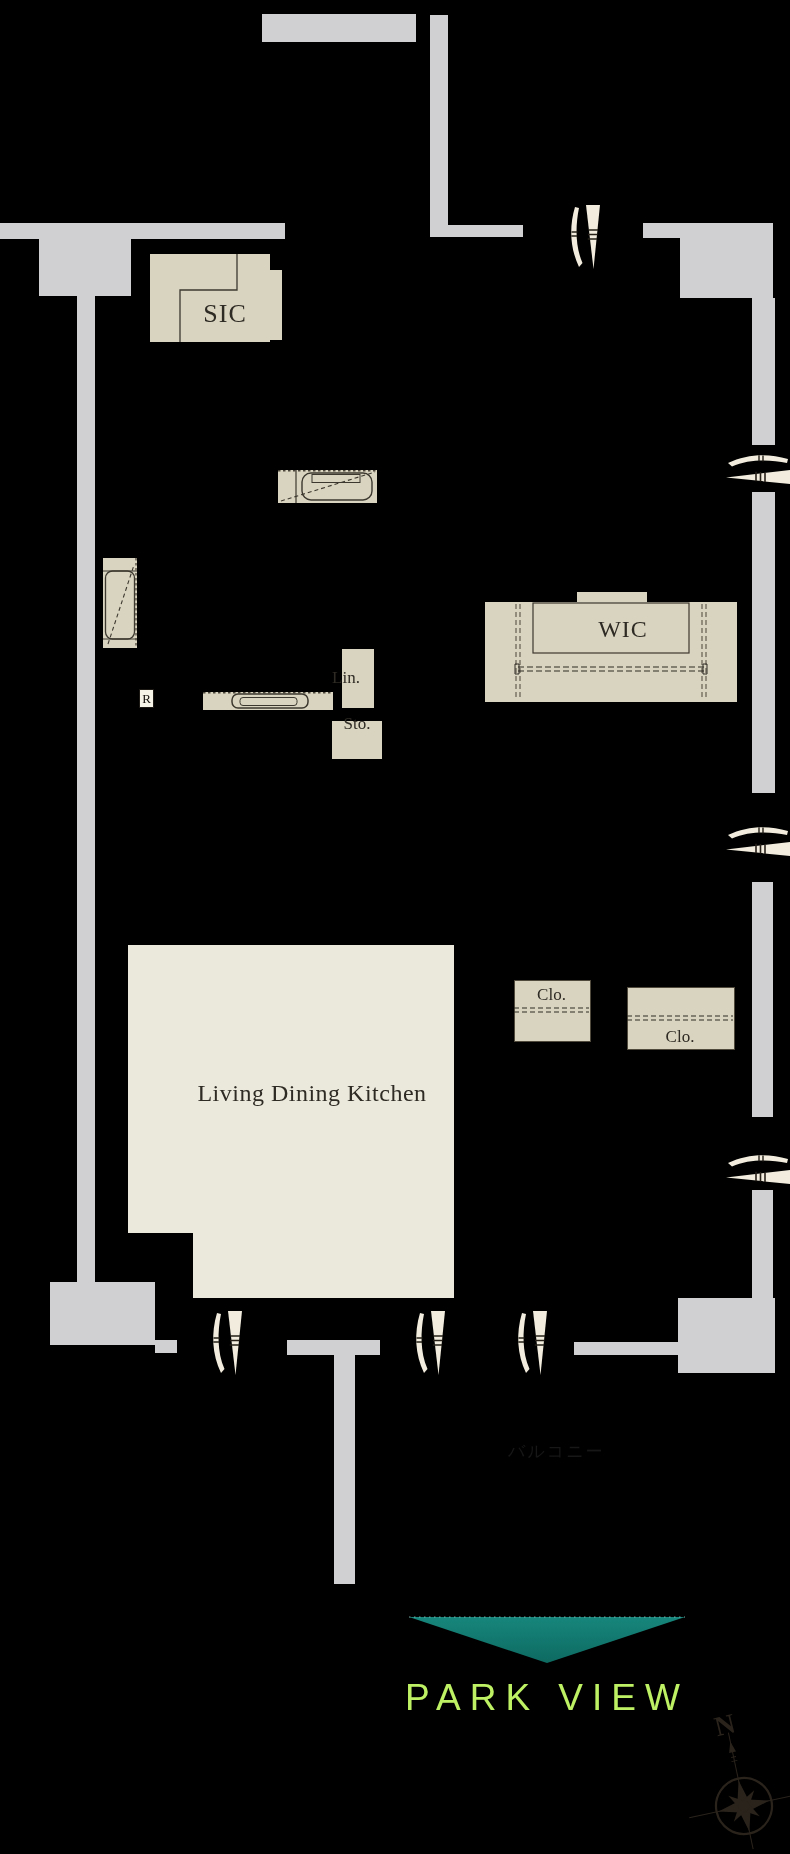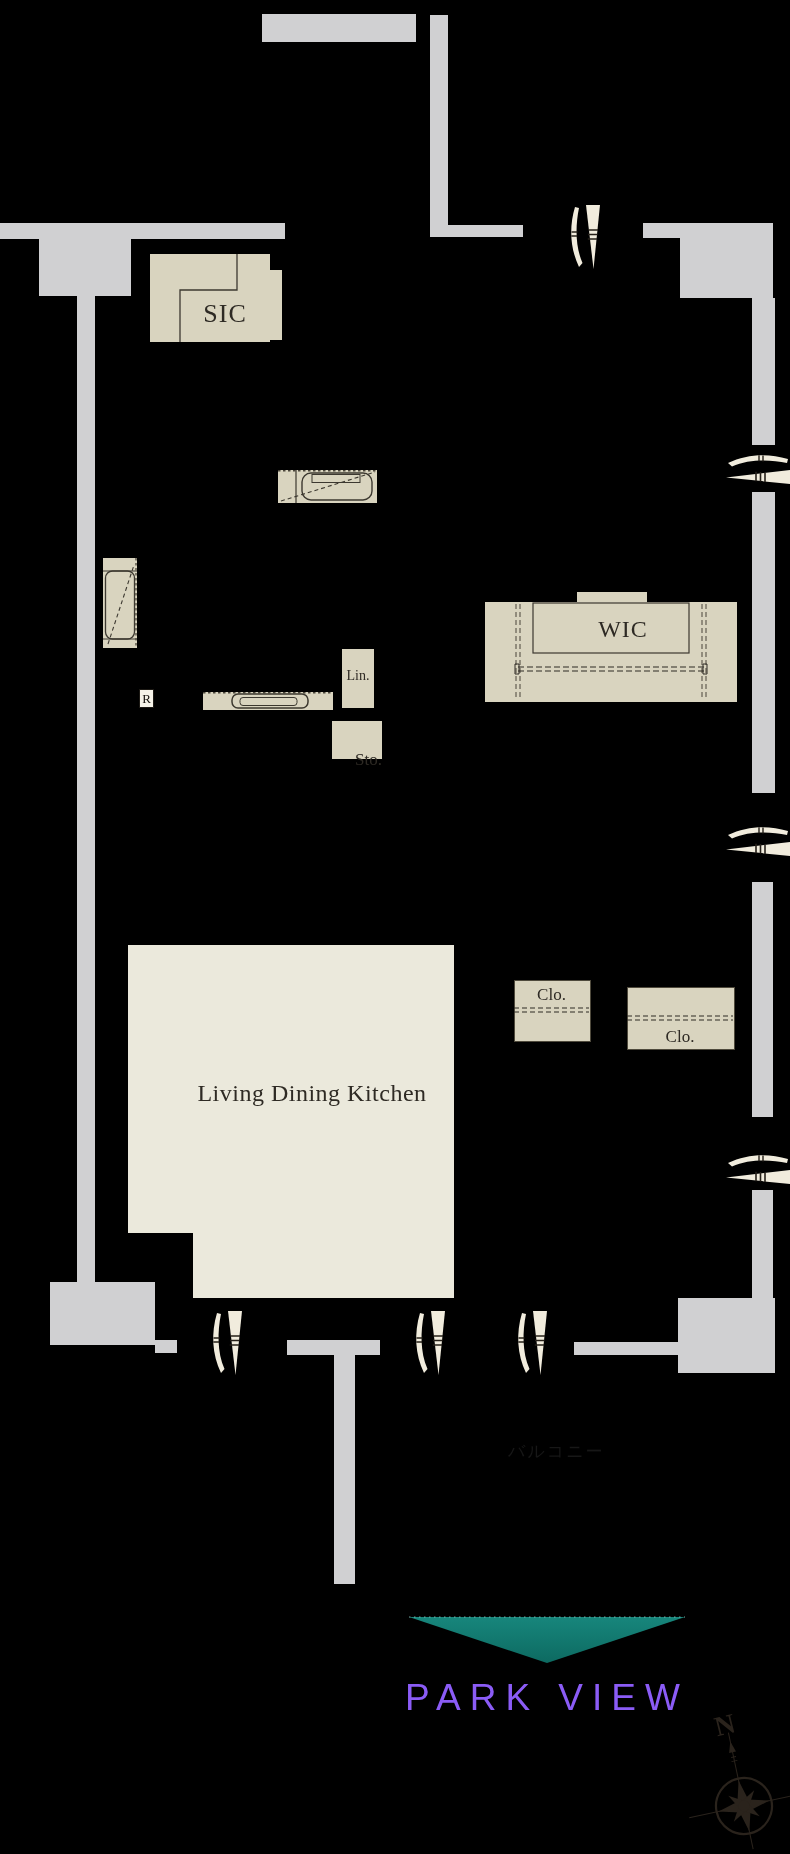--- a/index.html
+++ b/index.html
@@ -6,33 +6,33 @@
   .stage{position:relative;width:790px;height:1854px;background:#000;overflow:hidden;
          font-family:"Liberation Serif",serif;}
   .wall{position:absolute;background:#d0d0d2;}
   .fx{position:absolute;background:#d9d4bf;}
   .room{position:absolute;background:#ebe9dc;}
   .overlay{position:absolute;left:0;top:0;z-index:5;}
   .lbl{position:absolute;z-index:6;color:#2e2a24;text-align:center;
        font-family:"Liberation Serif",serif;line-height:1;}
   .lbl-sic{left:180px;top:301px;width:90px;font-size:26px;letter-spacing:1px;}
   .lbl-wic{left:533px;top:617px;width:180px;font-size:24px;letter-spacing:1px;}
-  .lbl-lin{left:340px;top:669px;width:36px;font-size:14px;}
-  .lbl-sto{left:332px;top:751px;width:50px;font-size:17px;text-align:right;}
+  .lbl-lin{left:328px;top:669px;width:36px;font-size:17px;}
+  .lbl-sto{left:332px;top:715px;width:50px;font-size:17px;}
   .lbl-clo1{left:514px;top:986px;width:75px;font-size:17px;}
   .lbl-clo2{left:627px;top:1028px;width:106px;font-size:17px;}
   .lbl-ldk1{left:128px;top:1081px;width:368px;font-size:24px;letter-spacing:0.5px;}
   .lbl-ldk2{left:128px;top:1124px;width:326px;font-size:24px;}
   .lbl-balcony{left:508px;top:1443px;width:100px;font-size:17px;color:#171717;
                letter-spacing:2px;text-align:left;font-family:"Liberation Serif",serif;}
   .fridge{position:absolute;left:139px;top:689px;width:13px;height:17px;z-index:6;
           background:#f5f2e8;border:1px solid #1c1914;color:#14110d;font-size:13px;
           display:flex;align-items:center;justify-content:center;}
   .parkview{position:absolute;left:547px;top:1677px;transform:translateX(-50%);z-index:7;
-            color:#8b5cf6;font-family:"Liberation Sans",sans-serif;font-size:37px;
+            color:#bef264;font-family:"Liberation Sans",sans-serif;font-size:37px;
             letter-spacing:9px;white-space:nowrap;}
 </style>
 </head>
 <body>
 
 <div class="stage">
 
   <div class="wall" style="left:262px;top:14px;width:154px;height:28px"></div>
   <div class="wall" style="left:430px;top:15px;width:18px;height:210px"></div>
   <div class="wall" style="left:430px;top:225px;width:93px;height:12px"></div>

